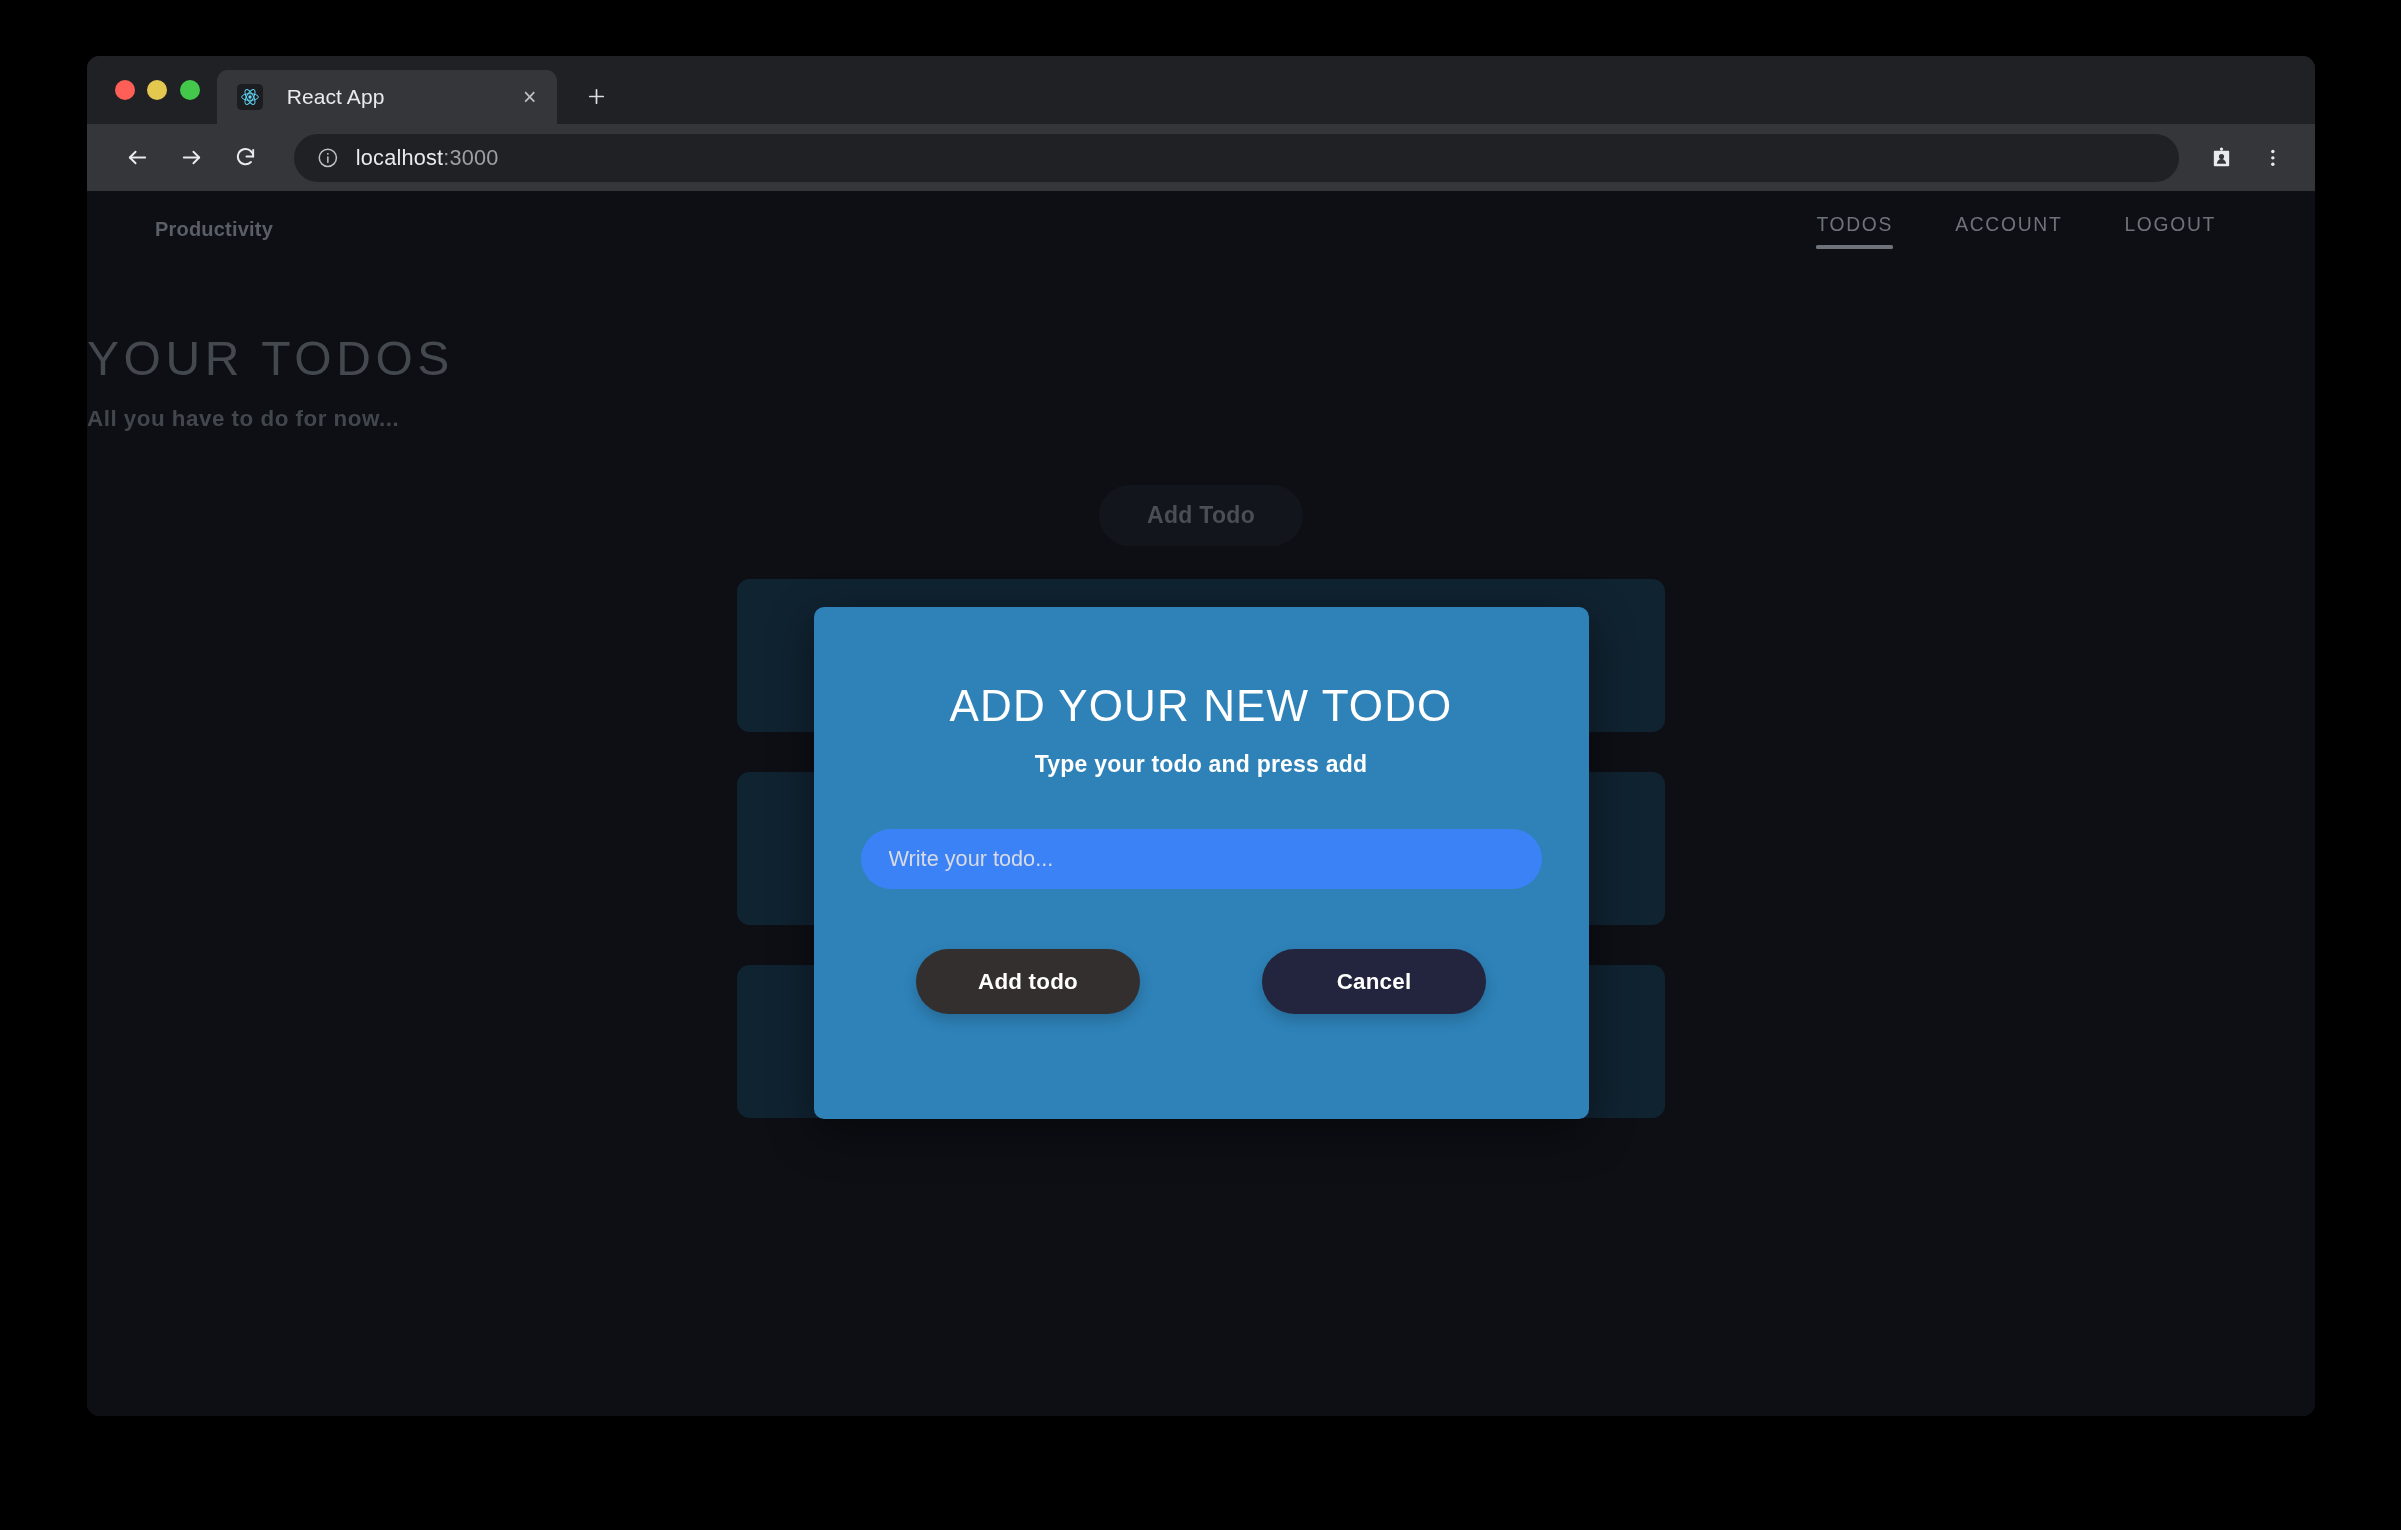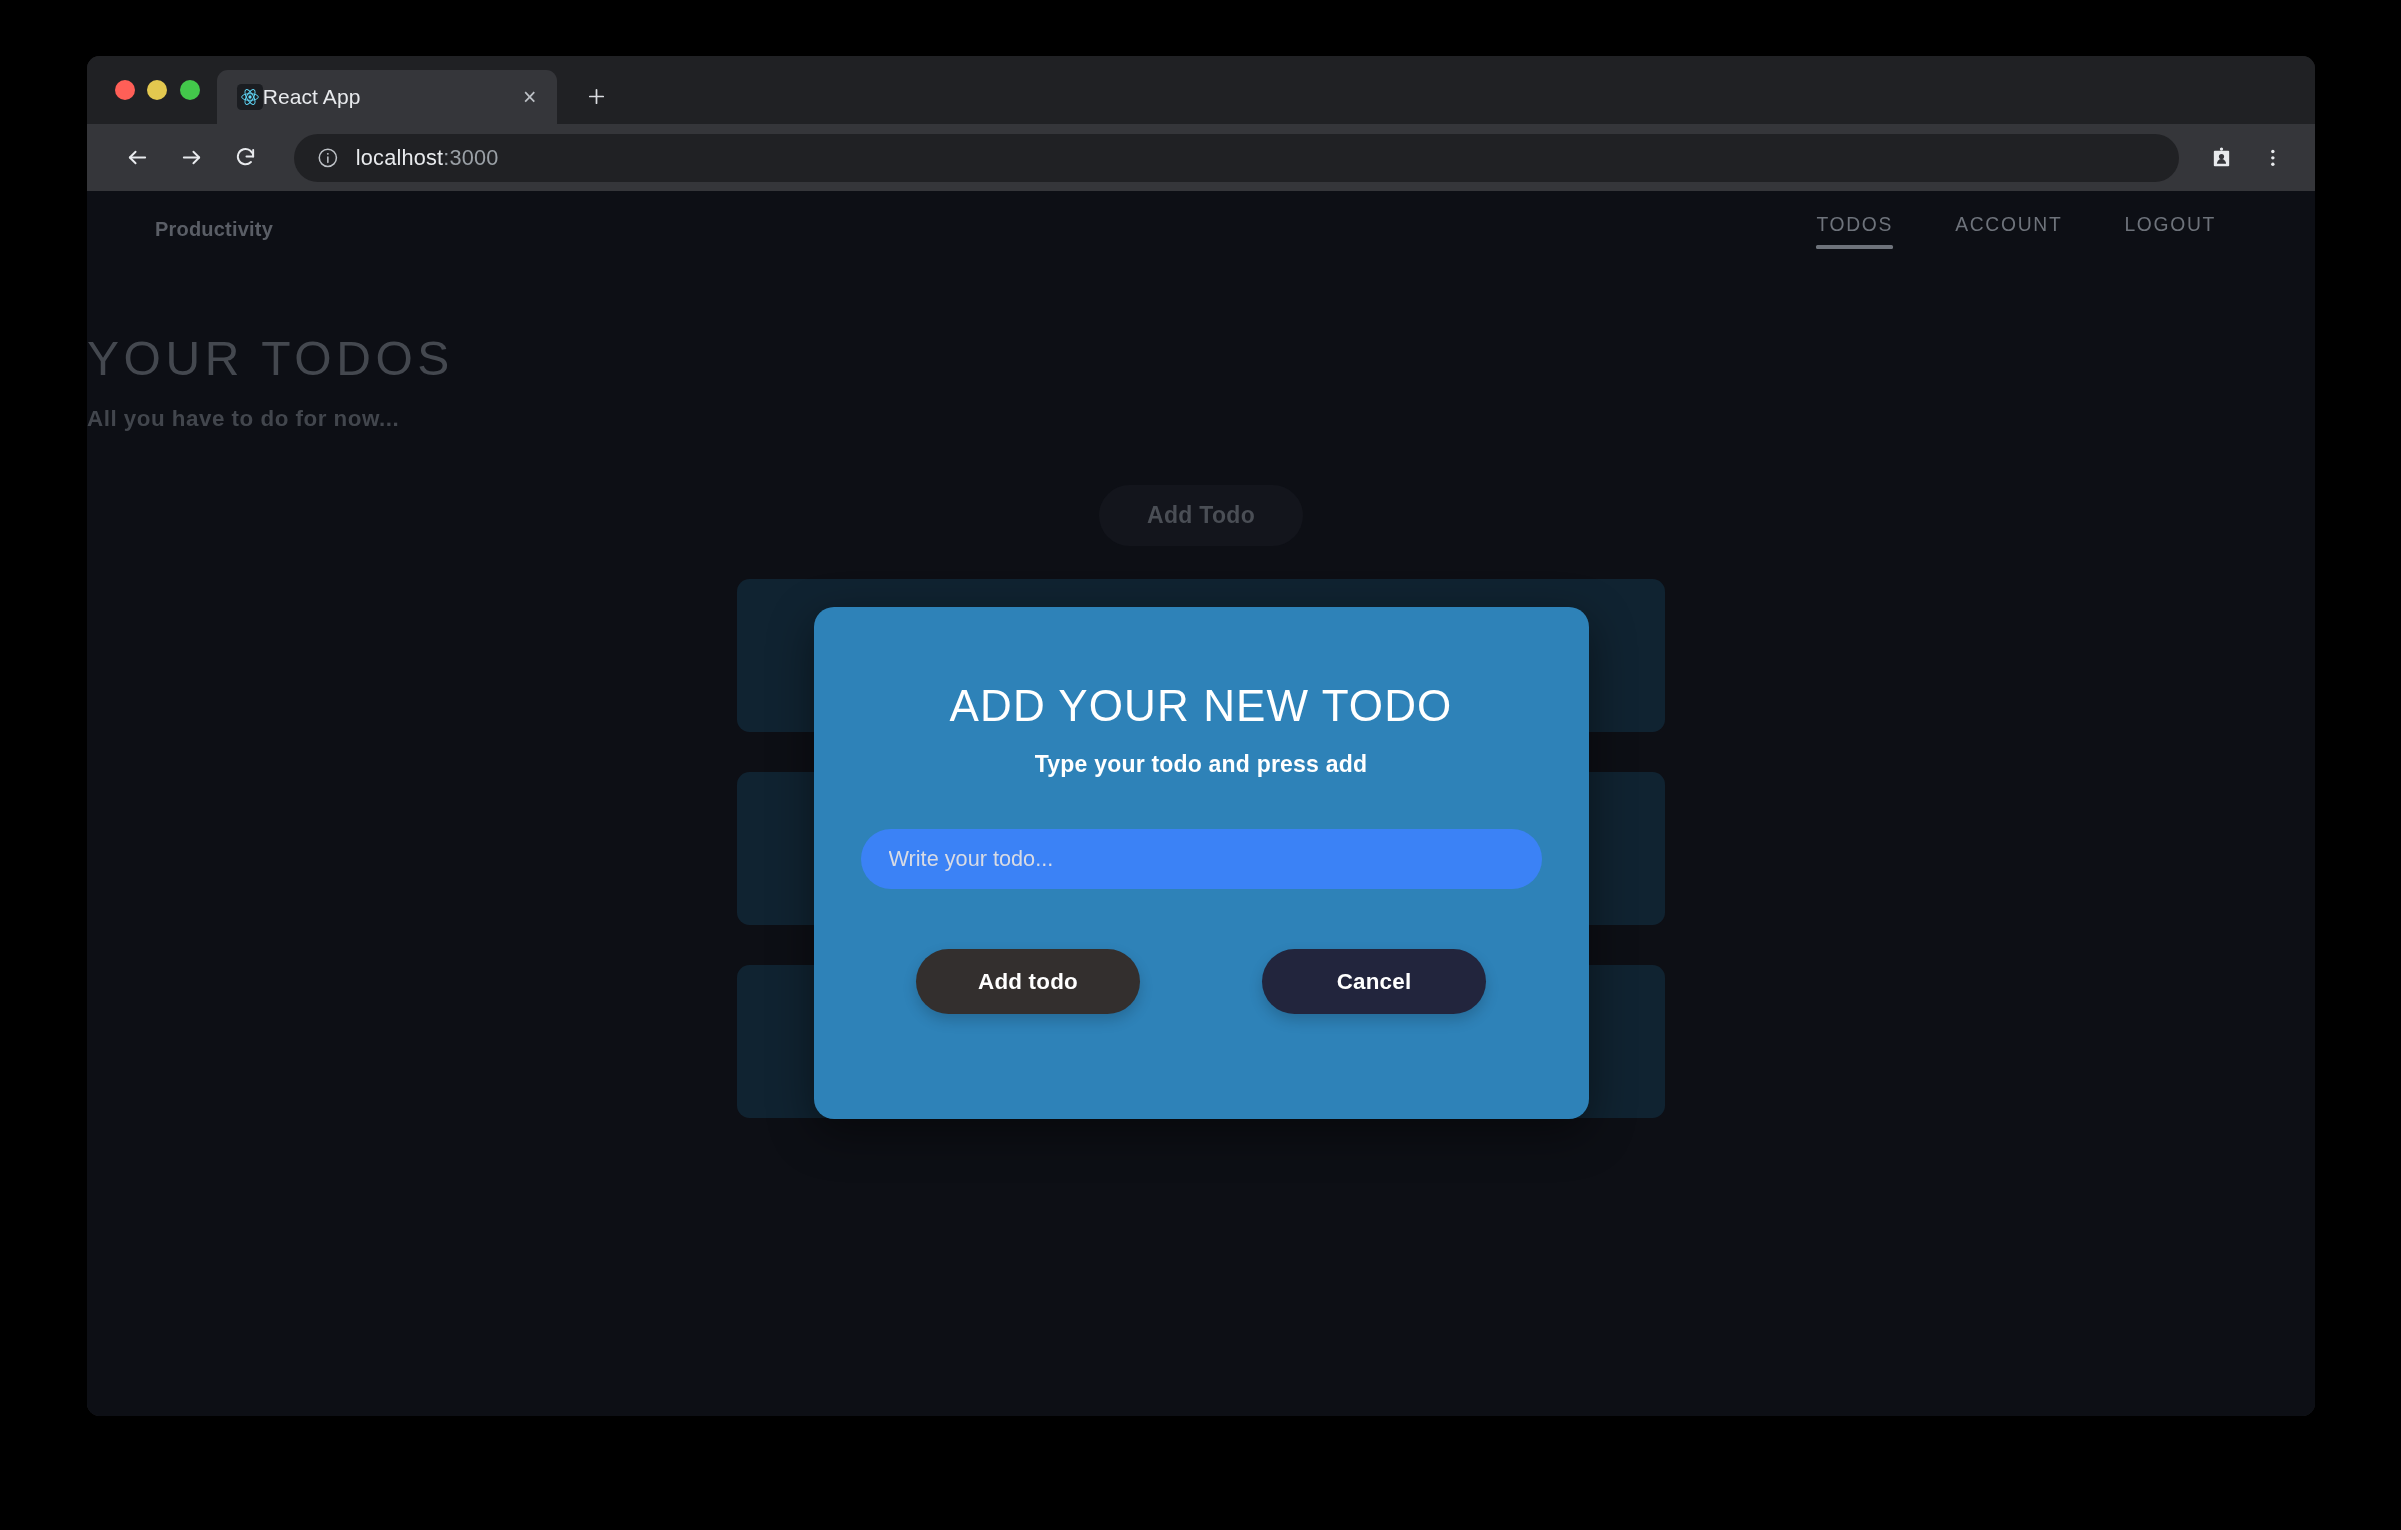--- a/index.html
+++ b/index.html
@@ -49,21 +49,21 @@
   .light.green { background: #43C84B; }
 
   .tab {
     display: flex;
     align-items: center;
     height: 54px;
     width: 340px;
     background: #35363A;
     border-radius: 10.8px 10.8px 0 0;
     padding: 0 14px 0 20px;
-    gap: 0;
+    gap: 24px;
     position: relative;
   }
   .tab-favicon {
     width: 26px; height: 26px;
     background: #1B1D21;
     border-radius: 4.6px;
     display: flex; align-items: center; justify-content: center;
     flex: 0 0 auto;
   }
   .tab-title {
@@ -234,21 +234,21 @@
     display: flex;
     align-items: flex-start;
     justify-content: center;
     pointer-events: none;
   }
   .modal {
     pointer-events: auto;
     margin-top: 416px;
     width: 775px;
     background: #2E82B8;
-    border-radius: 20px;
+    border-radius: 10px;
     padding: 45px 42px 42px 42px;
     box-shadow: 0 14px 46px rgba(0,0,0,0.45);
     display: flex;
     flex-direction: column;
     align-items: center;
     height: 512px;
   }
   .modal-title {
     font-size: 44px;
     font-weight: 300;

